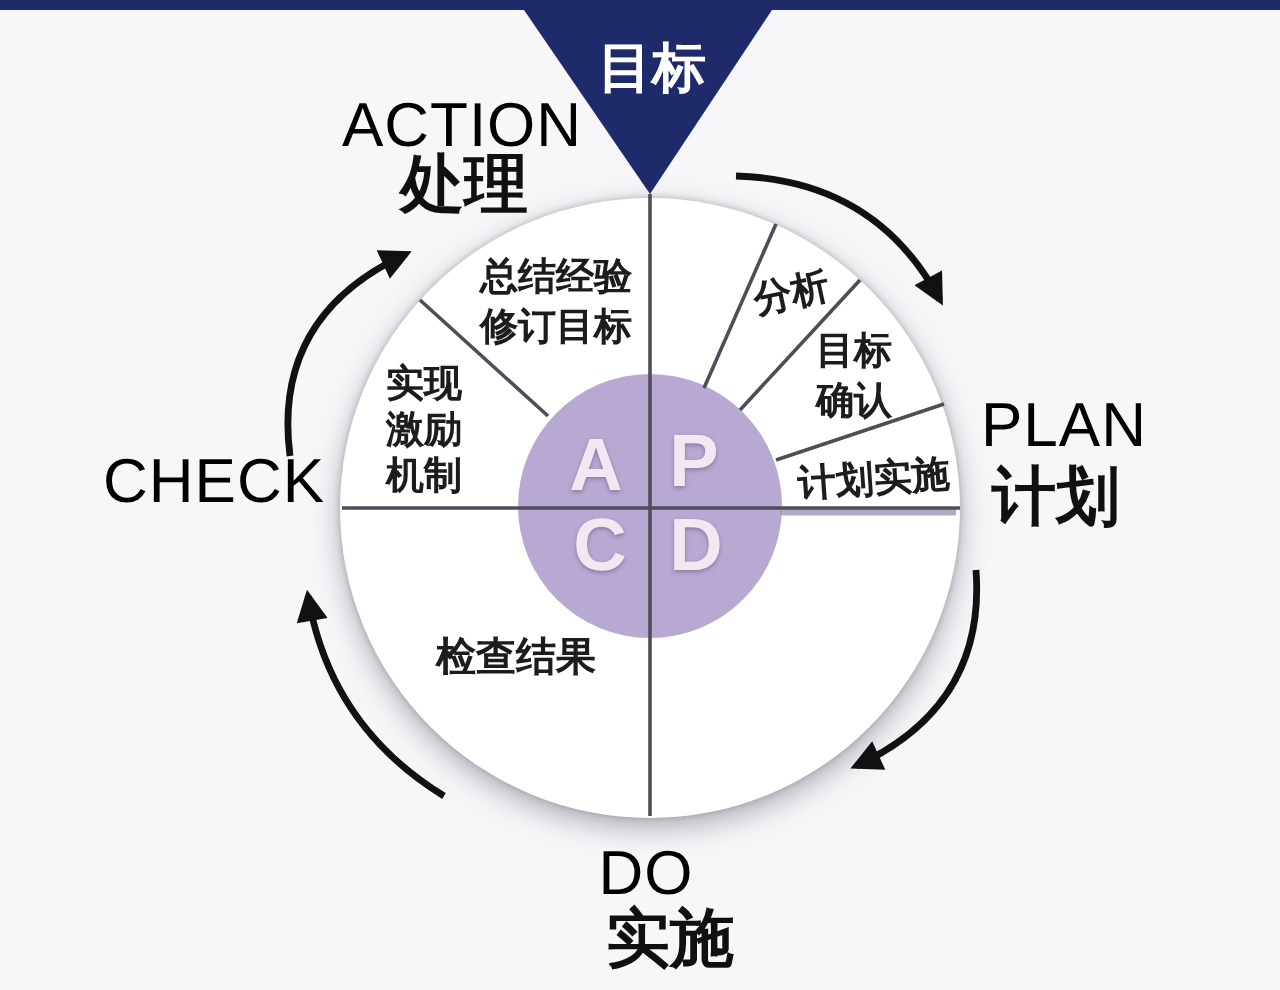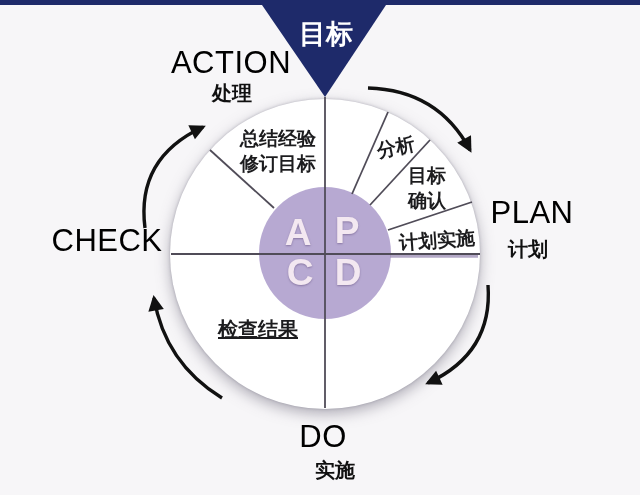--- a/index.html
+++ b/index.html
@@ -6,21 +6,21 @@
   body{font-family:"Liberation Sans","DejaVu Sans",sans-serif;}
   .stage-wrap{position:relative;width:640px;height:495px;background:#f7f6f8;overflow:hidden;}
   .main-circle{position:absolute;left:170px;top:99px;width:310px;height:310px;border-radius:50%;
     background:#ffffff;box-shadow:0 5px 14px rgba(105,102,120,.5),0 0 3px rgba(120,118,135,.45);}
   .center-circle{position:absolute;left:259px;top:187px;width:132px;height:132px;border-radius:50%;
     background:radial-gradient(circle,#b7a9d2 0%,#b7a9d2 72%,rgba(183,169,210,0) 100%);}
   .overlay{position:absolute;left:0;top:0;width:640px;height:495px;}
   .lbl{position:absolute;transform:translate(-50%,-50%);white-space:nowrap;}
   .goal-lbl{font-size:27px;font-weight:bold;color:#ffffff;}
   .stage-en{font-size:31px;color:#000000;letter-spacing:.5px;}
-  .stage-zh{font-size:20px;font-weight:bold;color:#101010;}
+  .stage-zh{font-size:32px;font-weight:bold;color:#101010;}
   .seg{font-size:19px;font-weight:bold;color:#1c1c1e;line-height:1.3;text-align:center;}
   .seg.big{font-size:20px;}
   .rot12{transform:translate(-50%,-50%) rotate(-12deg);}
   .rot4{transform:translate(-50%,-50%) rotate(-4deg);}
   .ltr{font-size:37px;font-weight:bold;color:#f3e8f1;text-shadow:0 1px 2px rgba(100,80,125,.55);}
 </style>
 </head>
 <body>
 
 <div class="stage-wrap">
@@ -64,36 +64,41 @@
   <div class="lbl stage-en" style="left:107px;top:241px;">CHECK</div>
 
   <div class="lbl stage-en" style="left:323px;top:437px;text-align:right;">DO</div>
   <div class="lbl stage-zh" style="left:323px;top:470px;margin-left:12px;">实施</div>
 
   <div class="lbl seg" style="left:278px;top:152px;font-family:Liberation Serif, serif;">
     <div>总结经验</div>
     <div>修订目标</div>
   </div>
 
+  <div class="lbl seg" style="left:212px;top:216px;line-height:1.22;">
+    <div>实现</div>
+    <div>激励</div>
+    <div>机制</div>
+  </div>
 
 
   <div class="lbl seg rot12" style="left:396px;top:148px;">
     <div>分析</div>
   </div>
 
   <div class="lbl seg" style="left:427px;top:189px;">
     <div>目标</div>
     <div>确认</div>
   </div>
 
   <div class="lbl seg rot4" style="left:437px;top:241px;">
     <div>计划实施</div>
   </div>
 
-  <div class="lbl seg big" style="left:258px;top:329px;text-decoration:underline;">
+  <div class="lbl seg big" style="left:258px;top:329px;">
     <div>检查结果</div>
   </div>
 
 
   <div class="lbl ltr" style="left:298px;top:233px;">A</div>
   <div class="lbl ltr" style="left:347px;top:231px;">P</div>
   <div class="lbl ltr" style="left:300px;top:273px;">C</div>
   <div class="lbl ltr" style="left:348px;top:273px;">D</div>
 
 </div>

